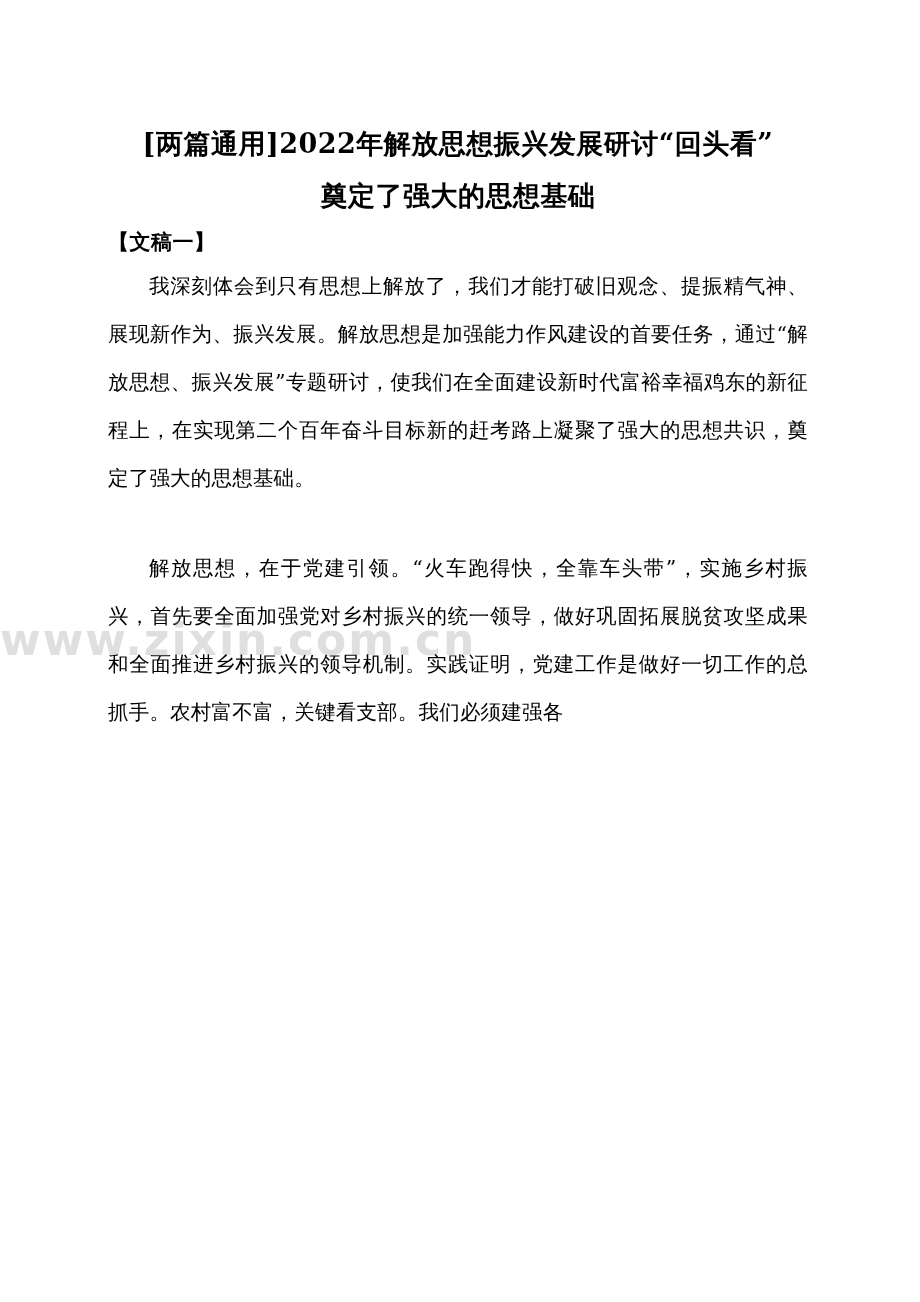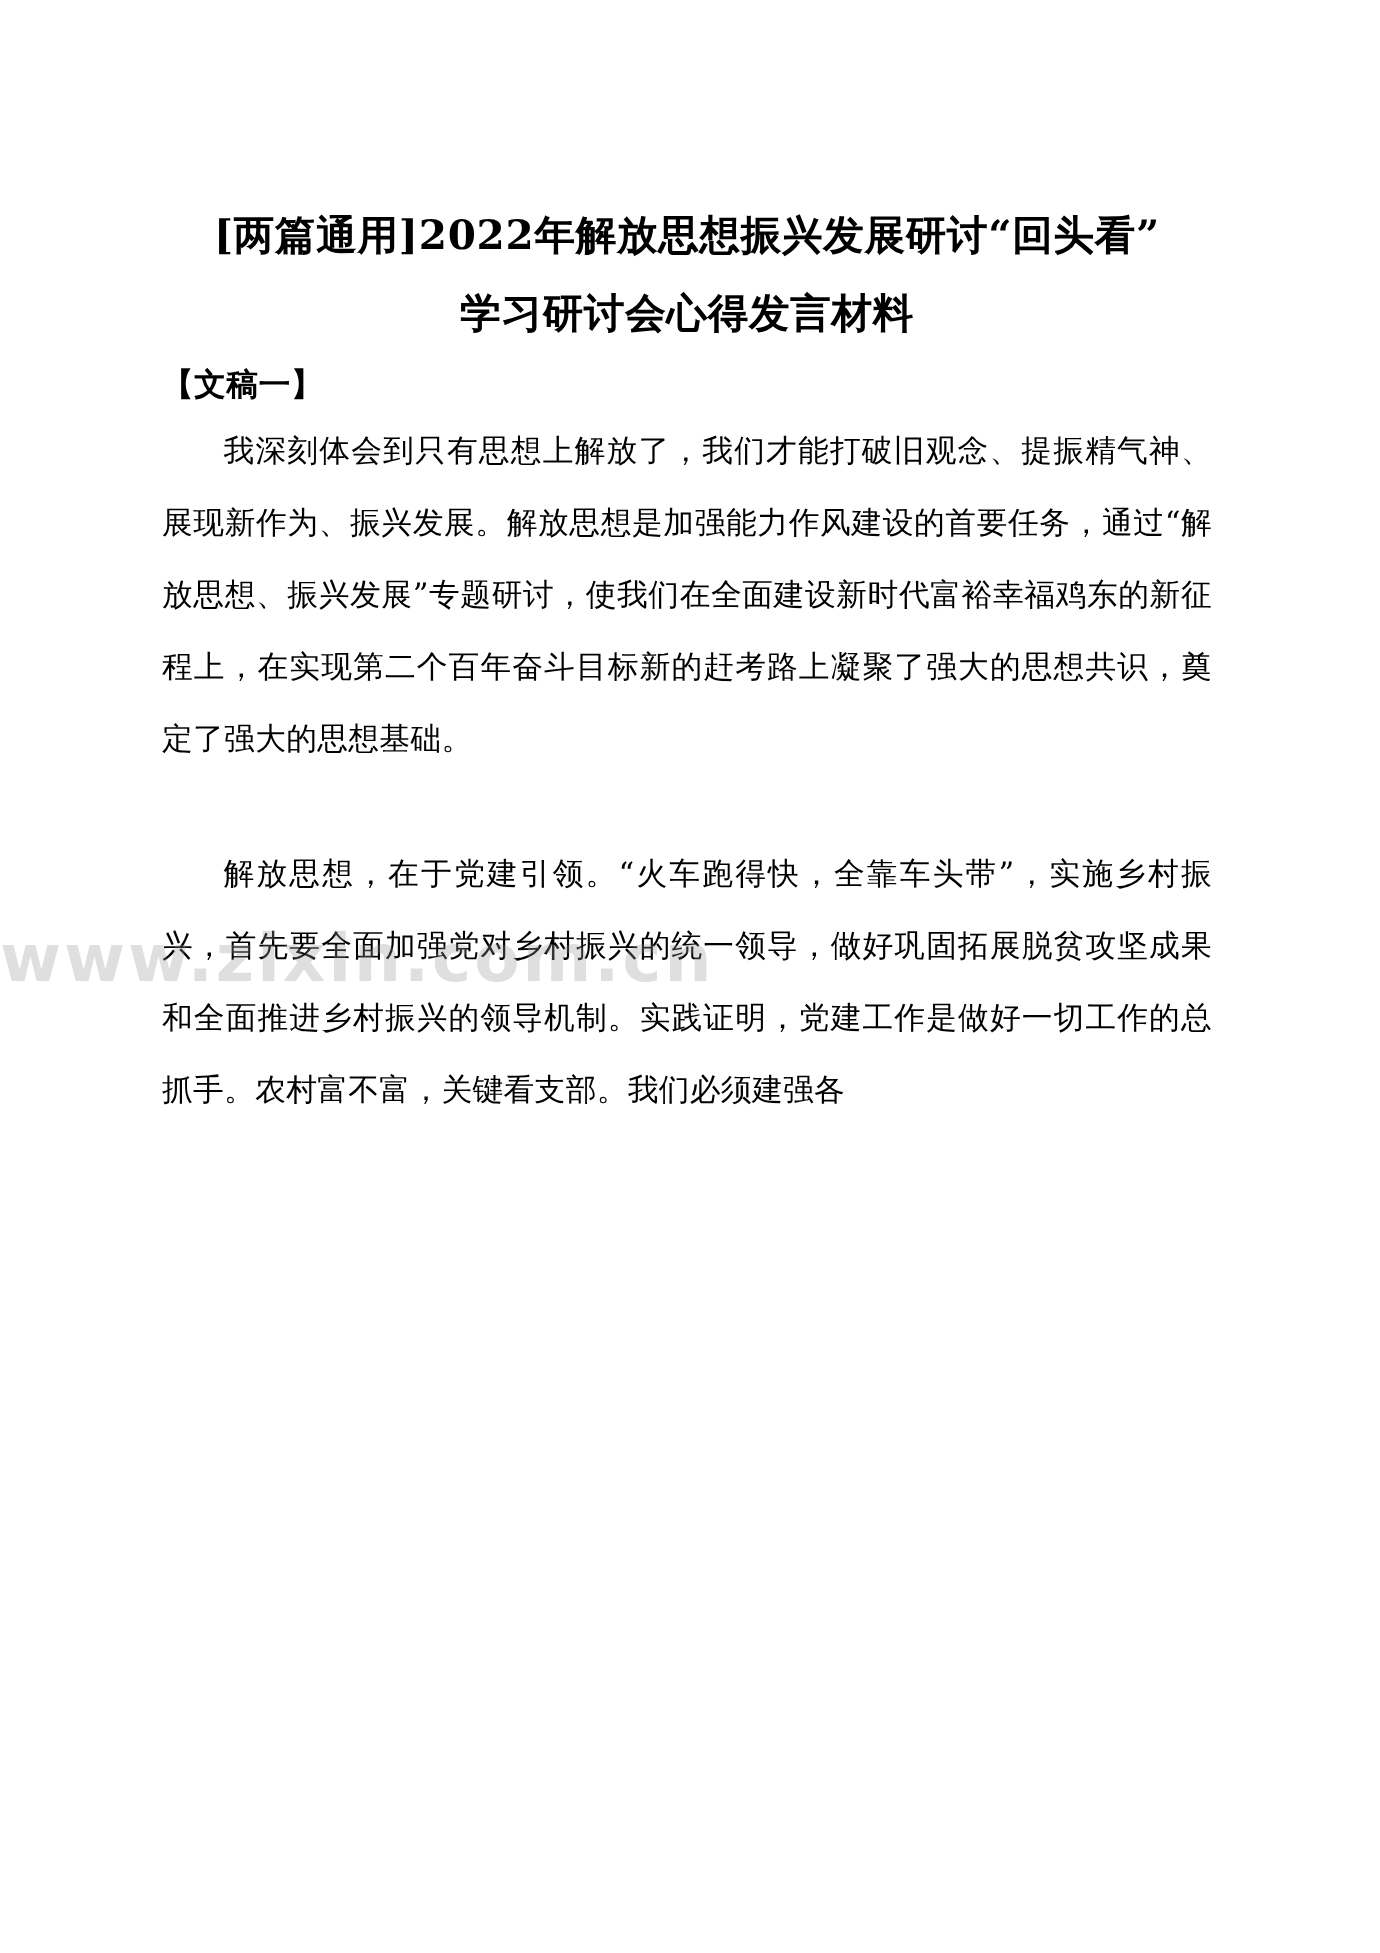--- a/index.html
+++ b/index.html
@@ -15,21 +15,21 @@
     position: relative;
     width: 920px;
     height: 1302px;
     background: #ffffff;
     overflow: hidden;
     box-sizing: border-box;
   }
   .content {
     position: absolute;
     left: 108px;
-    top: 14px;
+    top: 0;
     width: 700px;
     height: 964px;
   }
   .doc-title {
     margin-top: 118px;
     text-align: center;
     font-size: 27px;
     font-weight: bold;
     line-height: 52px;
     letter-spacing: 0.5px;
@@ -81,21 +81,21 @@
 </style>
 </head>
 <body>
 
 <div class="page">
 
   <div class="content">
 
     <div class="doc-title">
       <span class="line">[两篇通用]2022年解放思想振兴发展研讨“回头看”</span>
-      <span class="line">学习研讨会心得发言材料</span>
+      <span class="line">奠定了强大的思想基础</span>
     </div>
 
     <div class="section-label">【文稿一】</div>
 
     <p class="para">我深刻体会到只有思想上解放了，我们才能打破旧观念、提振精气神、展现新作为、振兴发展。解放思想是加强能力作风建设的首要任务，通过“解放思想、振兴发展”专题研讨，使我们在全面建设新时代富裕幸福鸡东的新征程上，在实现第二个百年奋斗目标新的赶考路上凝聚了强大的思想共识，奠定了强大的思想基础。</p>
     <p class="para gap">解放思想，在于党建引领。“火车跑得快，全靠车头带”，实施乡村振兴，首先要全面加强党对乡村振兴的统一领导，做好巩固拓展脱贫攻坚成果和全面推进乡村振兴的领导机制。实践证明，党建工作是做好一切工作的总抓手。农村富不富，关键看支部。我们必须建强各</p>
 
   </div>
 
   <div class="watermark">

